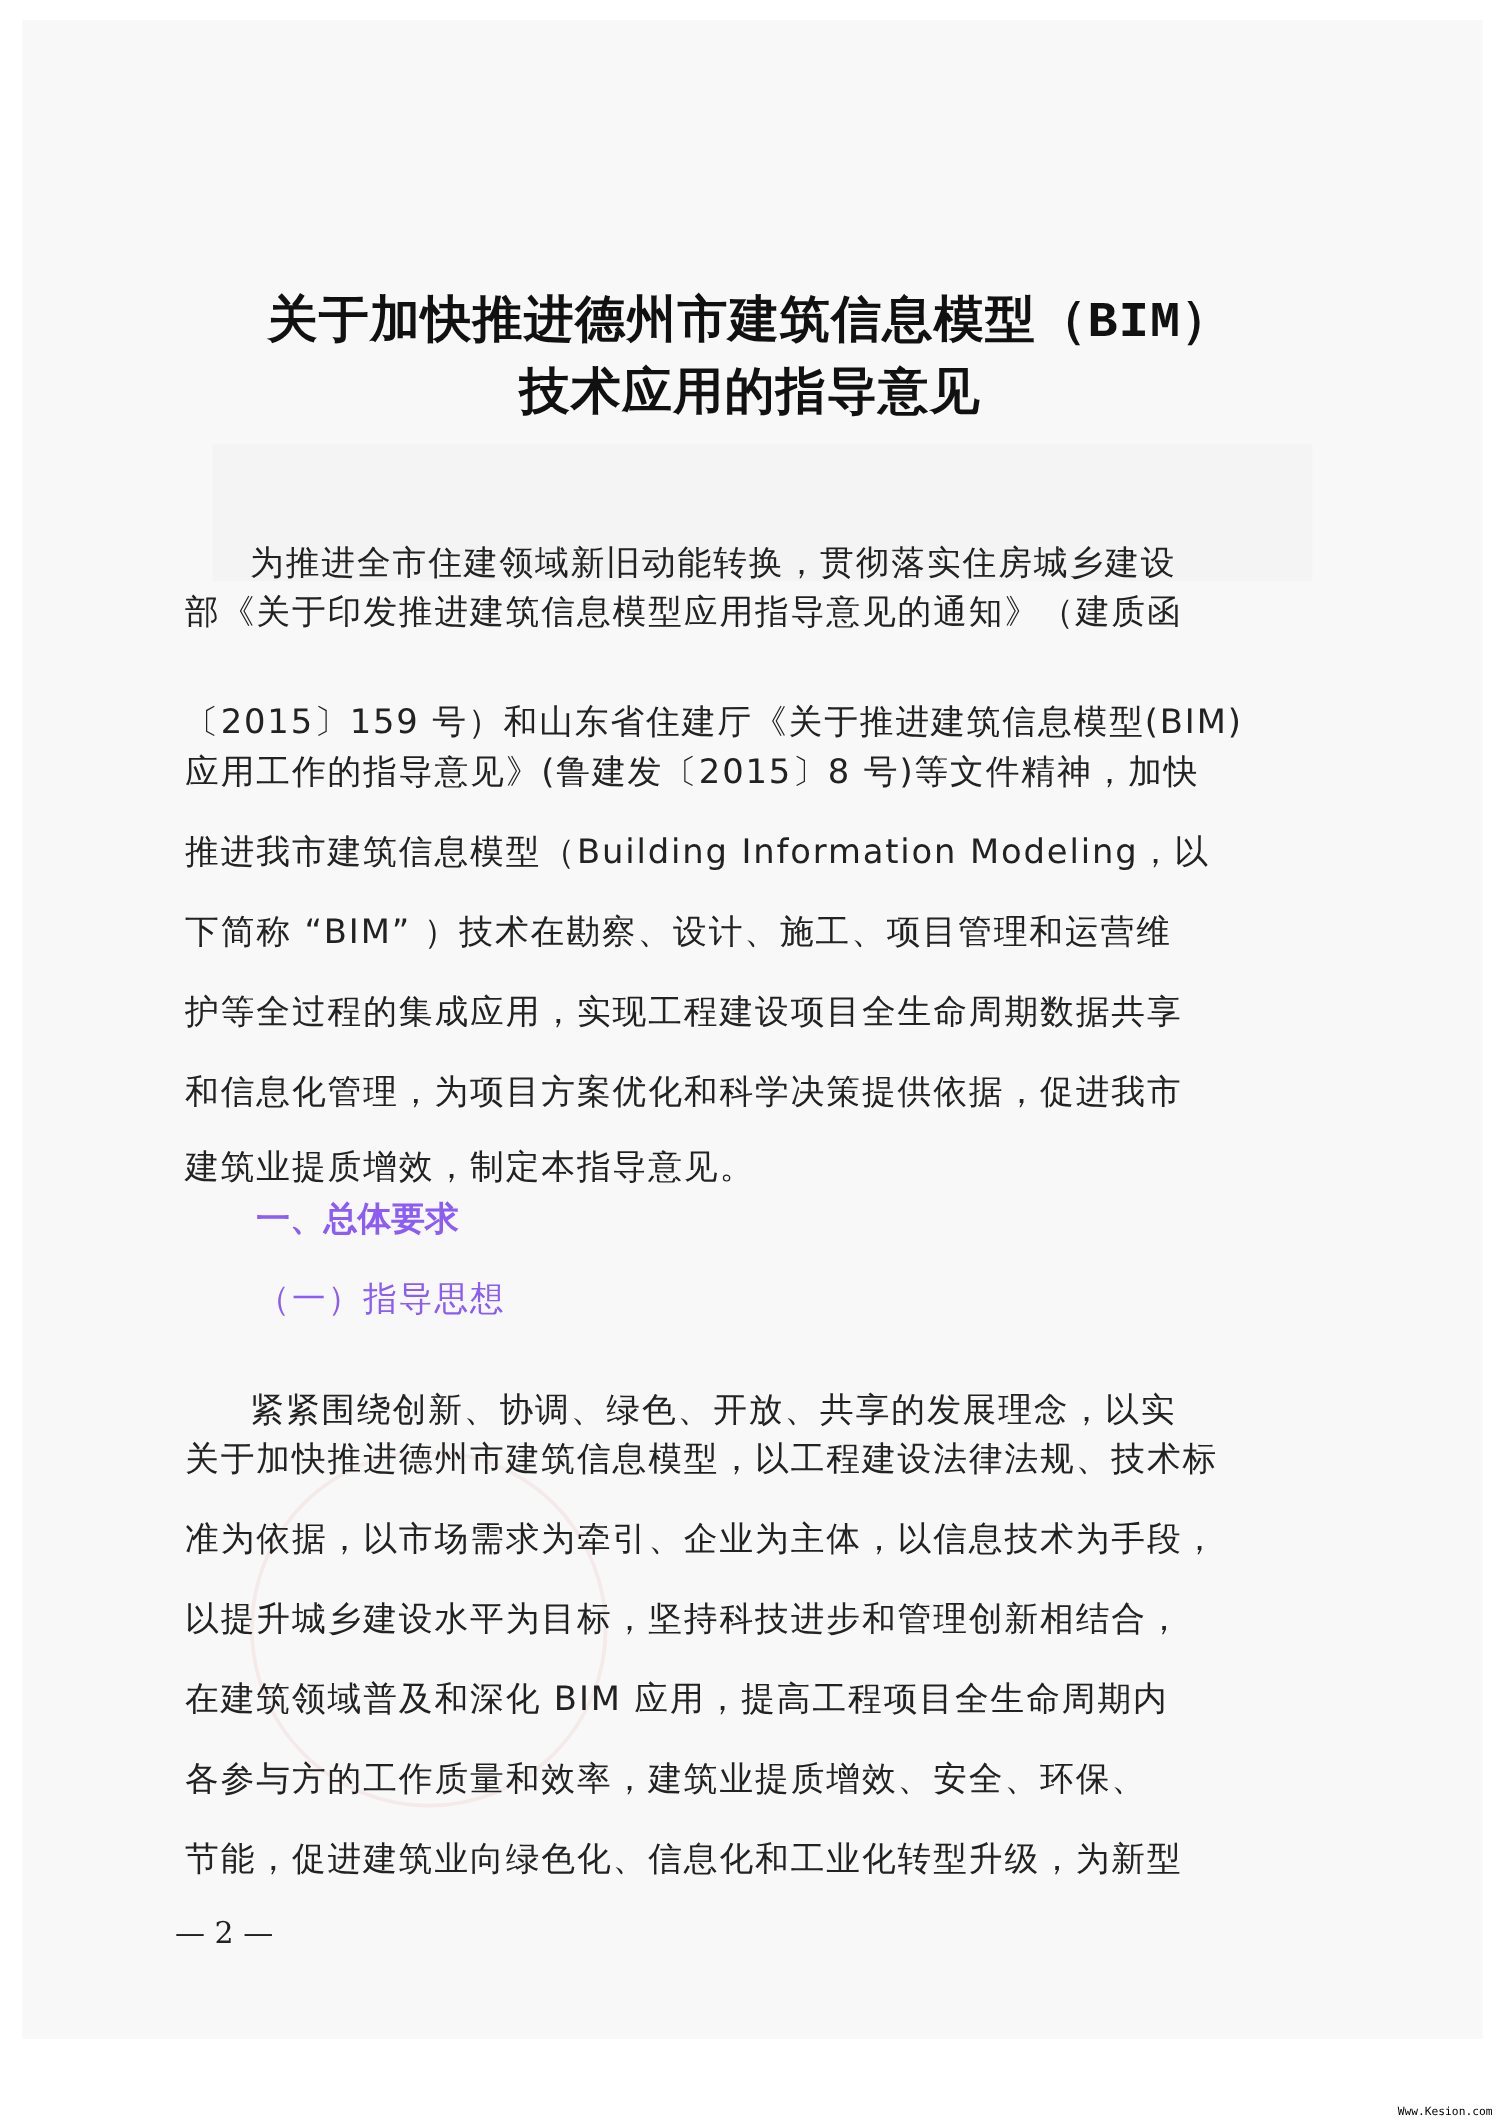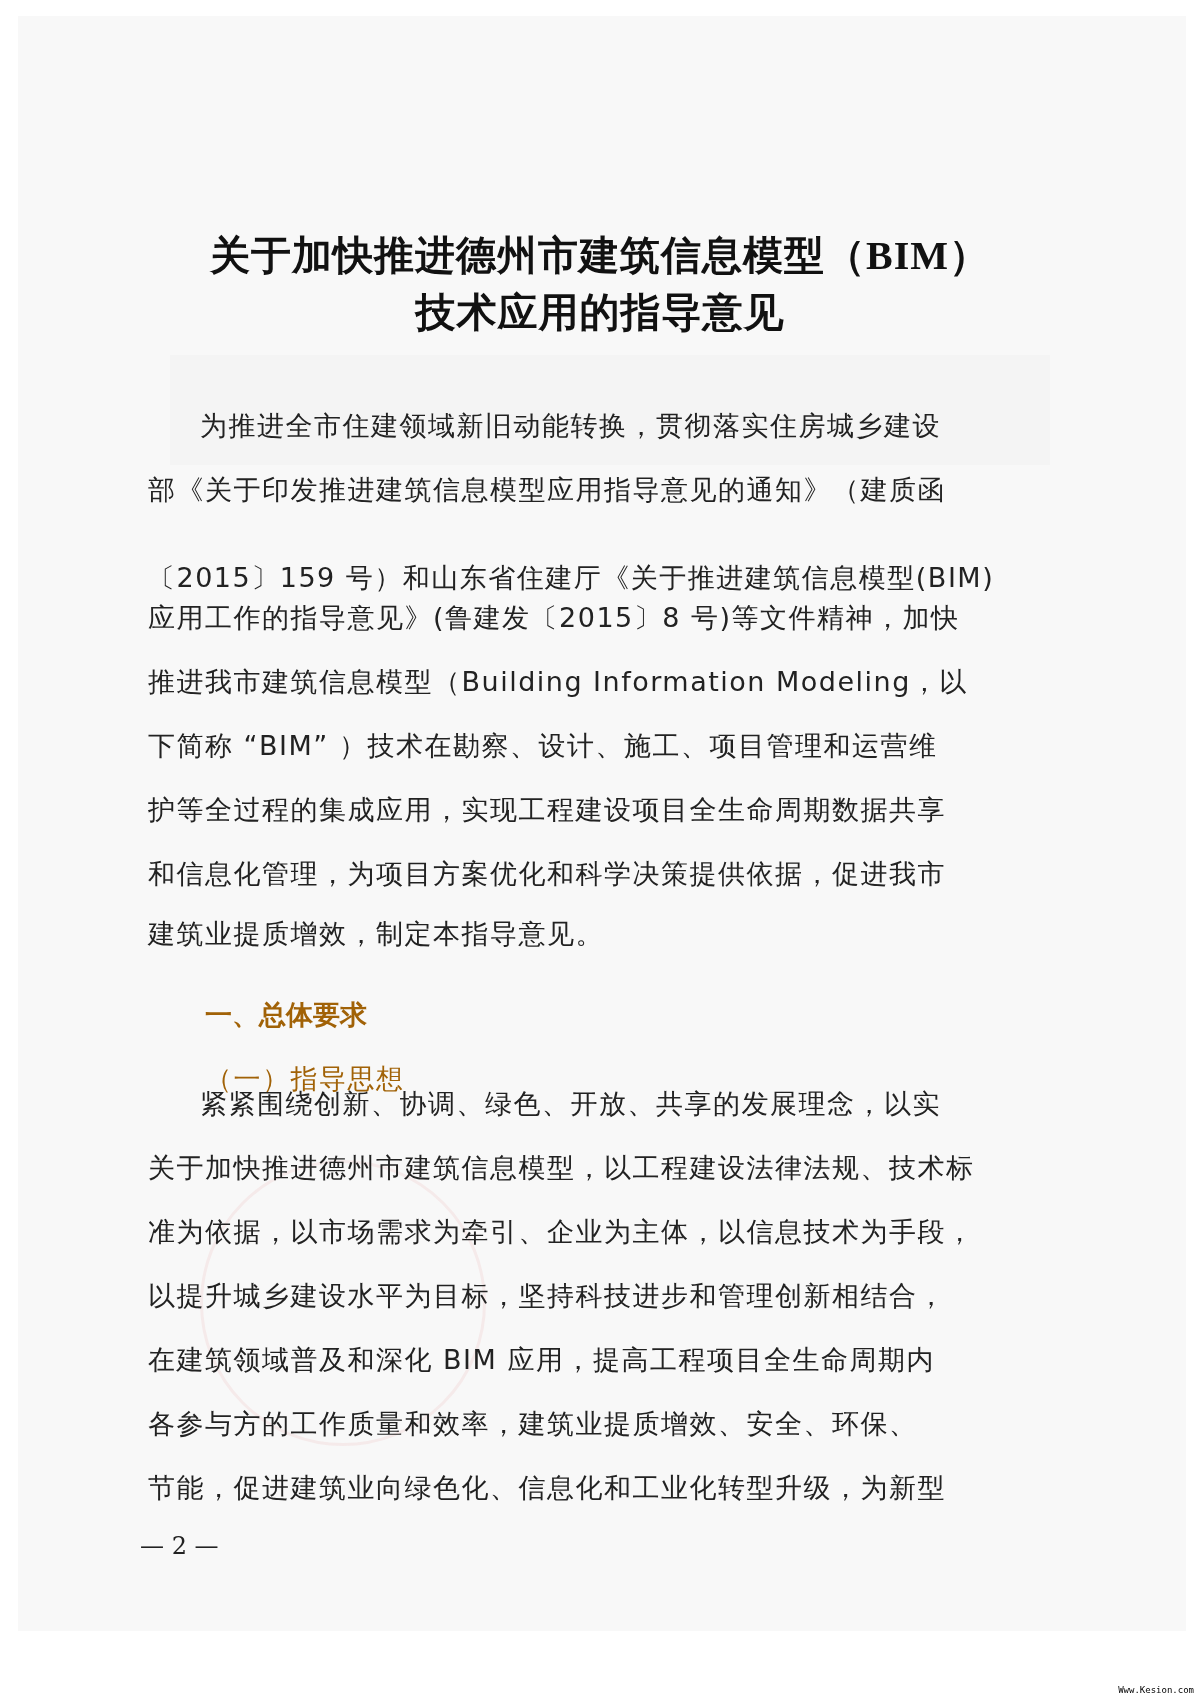--- a/index.html
+++ b/index.html
@@ -21,49 +21,48 @@
     top: 16px;
     width: 1168px;
     height: 1615px;
     background: #f8f8f8;
   }
   .title {
     position: absolute;
     left: 0;
     width: 1200px;
     text-align: center;
-    font-family: Liberation Serif, serif;
+    font-family: Liberation Mono, monospace;
     font-weight: bold;
     font-size: 40px;
     letter-spacing: 1px;
     color: #111;
   }
   .title.l1 { top: 228px; }
   .title.l2 { top: 285px; }
 
   .line {
     position: absolute;
     left: 148px;
     width: 880px;
     font-family: "DejaVu Sans", "Liberation Sans", sans-serif;
     font-size: 27px;
     line-height: 36px;
     white-space: nowrap;
     letter-spacing: 1.5px;
     color: #222;
   }
-  .line.indent { left: 200px; }
+  .line.indent { left: 200px; margin-top: 25px; }
   .heading {
     position: absolute;
     font-family: "DejaVu Sans", "Liberation Sans", sans-serif;
     font-size: 27px;
     line-height: 36px;
     white-space: nowrap;
-    color: #a16207;
-    margin-top: 39px;
+    color: #8b5cf6;
   }
   .heading.h1 { left: 205px; top: 958px; font-weight: bold; }
   .heading.h2 { left: 205px; top: 1022px; letter-spacing: 1.5px; }
 
   .page-number {
     position: absolute;
     left: 140px;
     top: 1532px;
     font-family: "DejaVu Serif", "Liberation Serif", serif;
     font-size: 24px;

